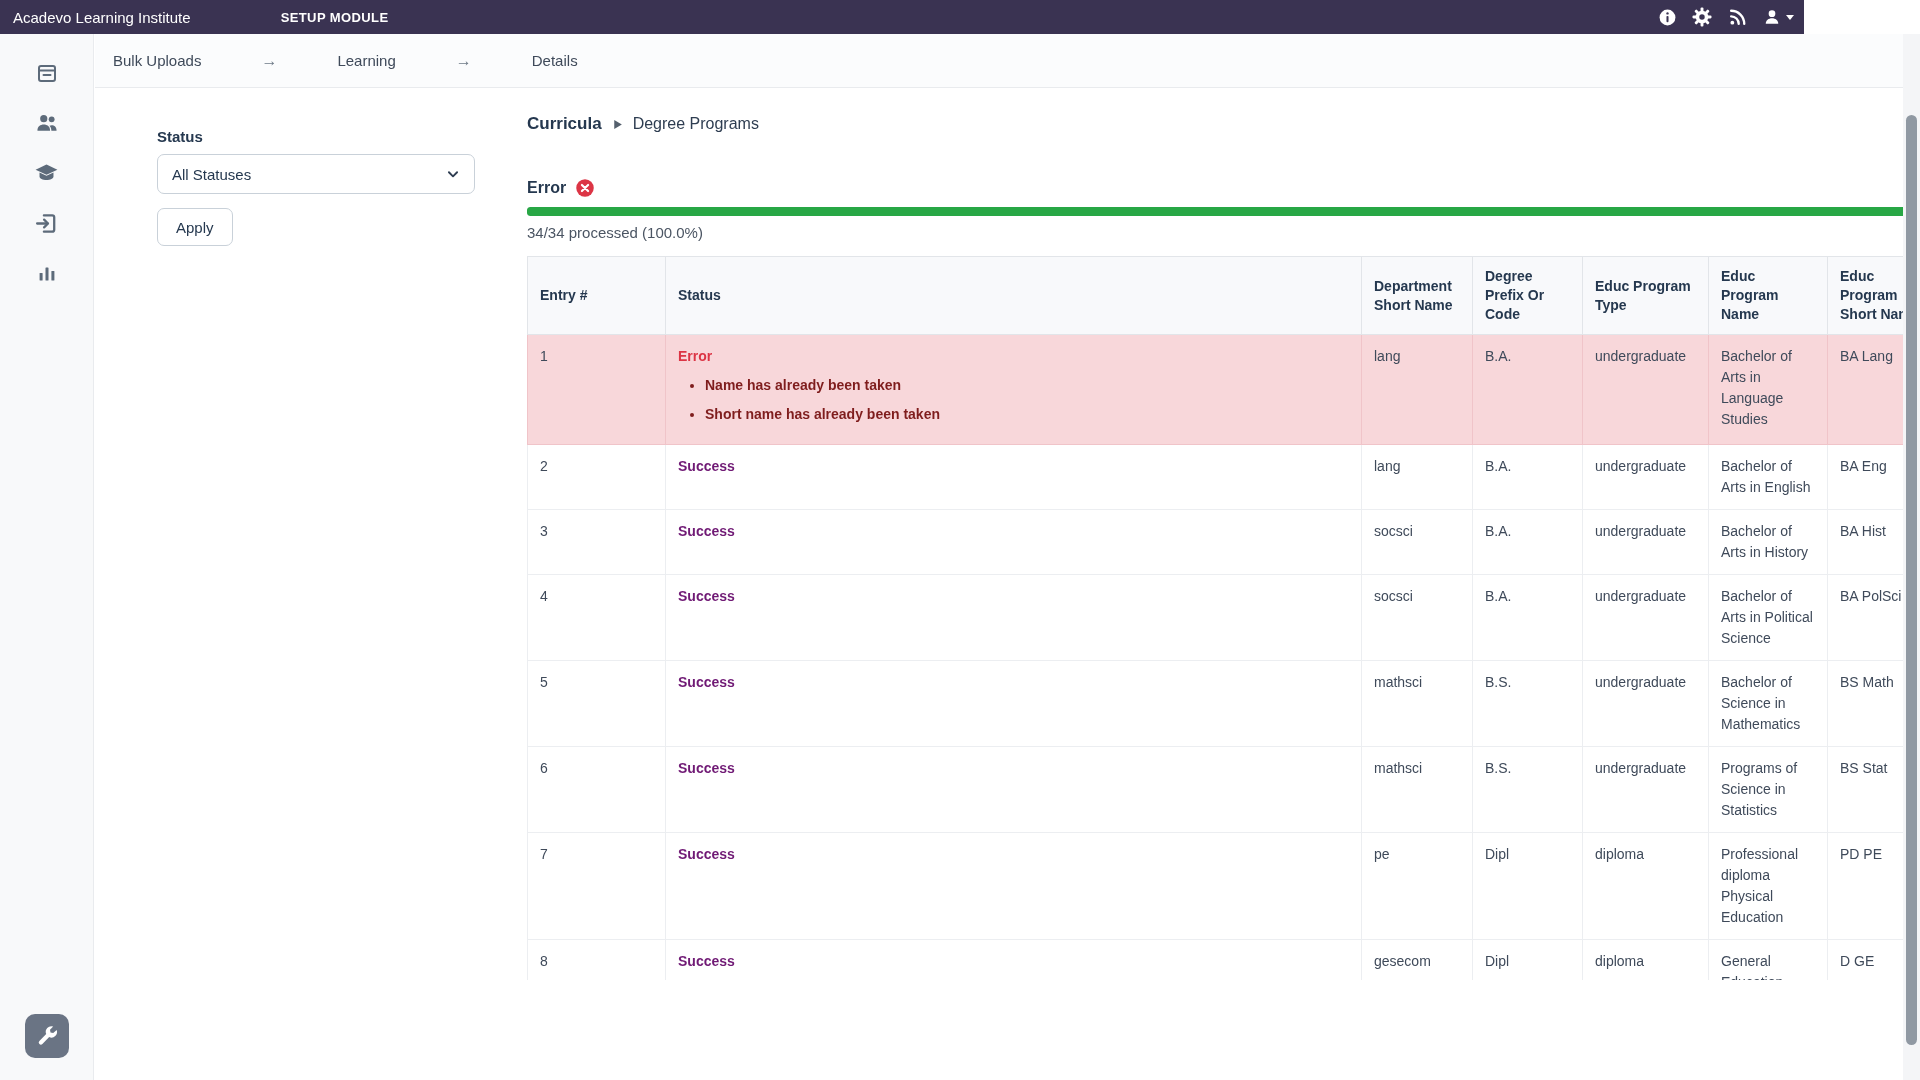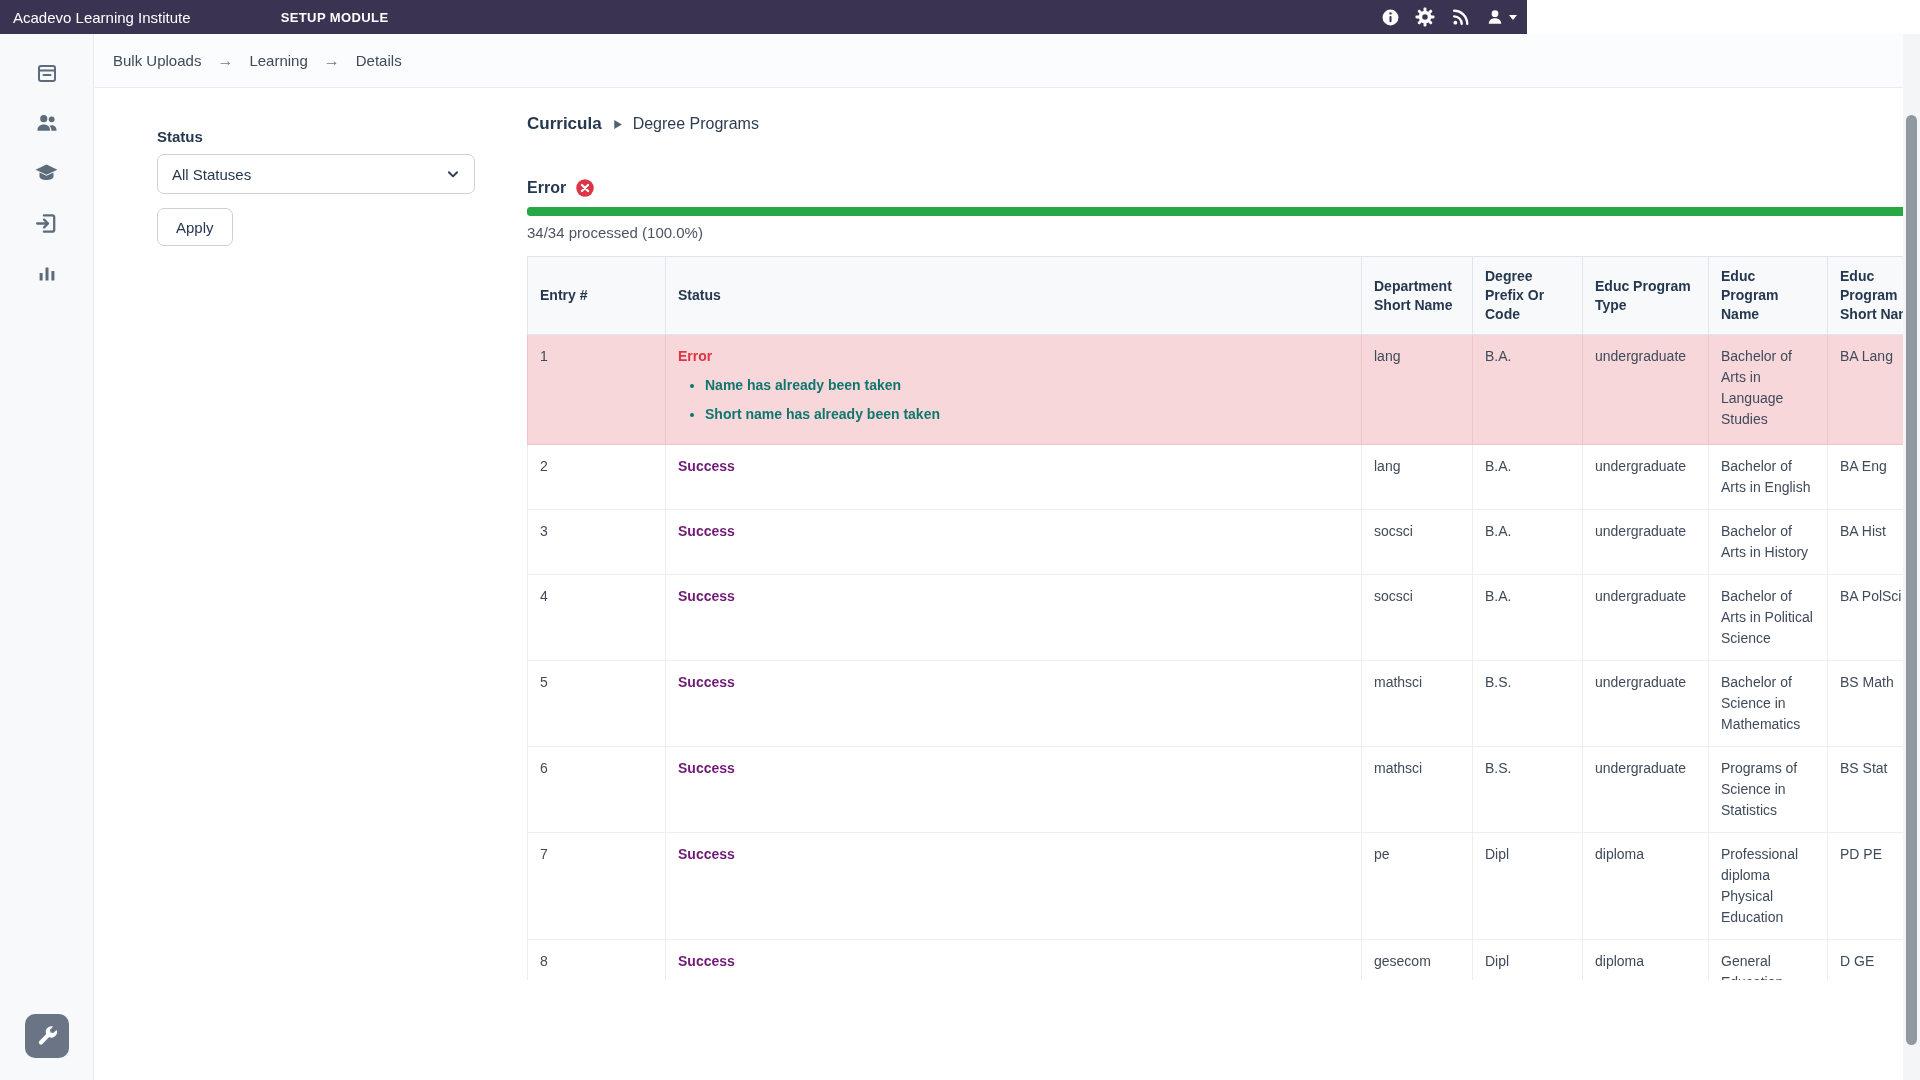--- a/index.html
+++ b/index.html
@@ -1,20 +1,20 @@
 <!DOCTYPE html>
 <html><head>
 <meta charset="utf-8">
 <style>
   * { margin:0; padding:0; box-sizing:border-box; }
   html,body { width:1920px; height:1080px; overflow:hidden; background:#ffffff;
               font-family:"Liberation Sans","DejaVu Sans",sans-serif; color:#44505f; }
 
   
-  .topbar { position:absolute; top:0; left:0; width:1527px; height:34px; background:#3a3352;
+  .topbar { position:absolute; top:0; left:0; width:1804px; height:34px; background:#3a3352;
             display:flex; align-items:center; z-index:30; }
   .brand { color:#ffffff; font-size:15px; margin-left:13px; }
   .module { color:#ffffff; font-size:13px; font-weight:bold; letter-spacing:.4px; margin-left:90px; }
   .topbar-icons { margin-left:auto; margin-right:10px; display:flex; align-items:center; gap:13px; }
   .tb-icon { width:22px; height:22px; display:flex; align-items:center; justify-content:center;
              color:#ffffff; cursor:pointer; }
   .user-wrap { display:flex; align-items:center; gap:3px; color:#fff; }
   .caret { width:0; height:0; border-left:4px solid transparent; border-right:4px solid transparent;
            border-top:5px solid #ffffff; }
 
@@ -24,21 +24,21 @@
              padding-top:14px; }
   .side-item { width:94px; height:50px; display:flex; align-items:center; justify-content:center;
                color:#5d6b7a; cursor:pointer; }
   .side-spacer { flex:1; }
   .tool-btn { width:44px; height:44px; background:#6a7484; border-radius:10px; color:#ffffff;
               display:flex; align-items:center; justify-content:center; margin-bottom:22px; cursor:pointer; }
 
   
   .content { position:absolute; top:34px; left:95px; width:1811px; height:1046px; background:#ffffff; }
   .breadcrumb-bar { height:54px; border-bottom:1px solid #e9ebee; background:#fbfcfd;
-                    display:flex; align-items:center; padding-left:18px; font-size:15px; color:#3f4a5a; }
+                    display:flex; align-items:center; padding-left:18px; font-size:15px; color:#3f4a5a;gap:44px; }
   .crumb { cursor:pointer; }
   .crumb-sep { margin:0 16px; color:#6e7a87; font-size:16px; }
 
   .page { position:relative; width:100%; height:991px;margin-left:44px; }
 
   
   .filter-panel { position:absolute; left:18px; top:40px; width:318px; }
   .filter-label { font-size:15px; font-weight:bold; color:#25384f; margin-bottom:9px; }
   .select-box { width:318px; height:40px; border:1px solid #c9d1d9; border-radius:7px; background:#fff;
                 display:flex; align-items:center; padding:4px 14px; font-size:15px; color:#25384f;
@@ -68,21 +68,21 @@
   col.c1{width:138px} col.c2{width:696px} col.c3{width:111px} col.c4{width:110px}
   col.c5{width:126px} col.c6{width:119px} col.c7{width:106px}
   thead th { background:#f8f9fb; font-size:14px; font-weight:bold; color:#25384f; text-align:left;
              padding:10px 12px; border:1px solid #e2e5e9; border-bottom:1px solid #e2e5e9; line-height:19px; }
   tbody td { font-size:14px; color:#3f4a5a; vertical-align:top; padding:11px 12px;
              border:1px solid #eceef1; line-height:21px; background:#fff; }
   tbody tr.error-row td { background:#f8d7da; border-color:#f0c4c9; }
   .status-text { font-weight:bold; }
   tr .status-text.ok { color:#701a75; }
   tr .status-text.err { color:#dc3545; }
-  ul.error-list { margin:8px 0 0 27px; color:#0f766e; }
+  ul.error-list { margin:8px 0 0 27px; color:#7f1d1d; }
   ul.error-list li { margin-bottom:8px; font-weight:bold; }
   ul.error-list:empty { display:none; }
 
   .inner-scroll-thumb { position:absolute; top:0; right:0; width:13px; height:160px;
                         background:#8a8f96; border-radius:7px; cursor:grab; }
 
   .pagination { margin-top:15px; font-size:15px; font-weight:bold; color:#25384f; }
 
   
   .page-scrollbar { position:absolute; top:34px; right:0; width:17px; height:1046px; background:#f4f5f7;

